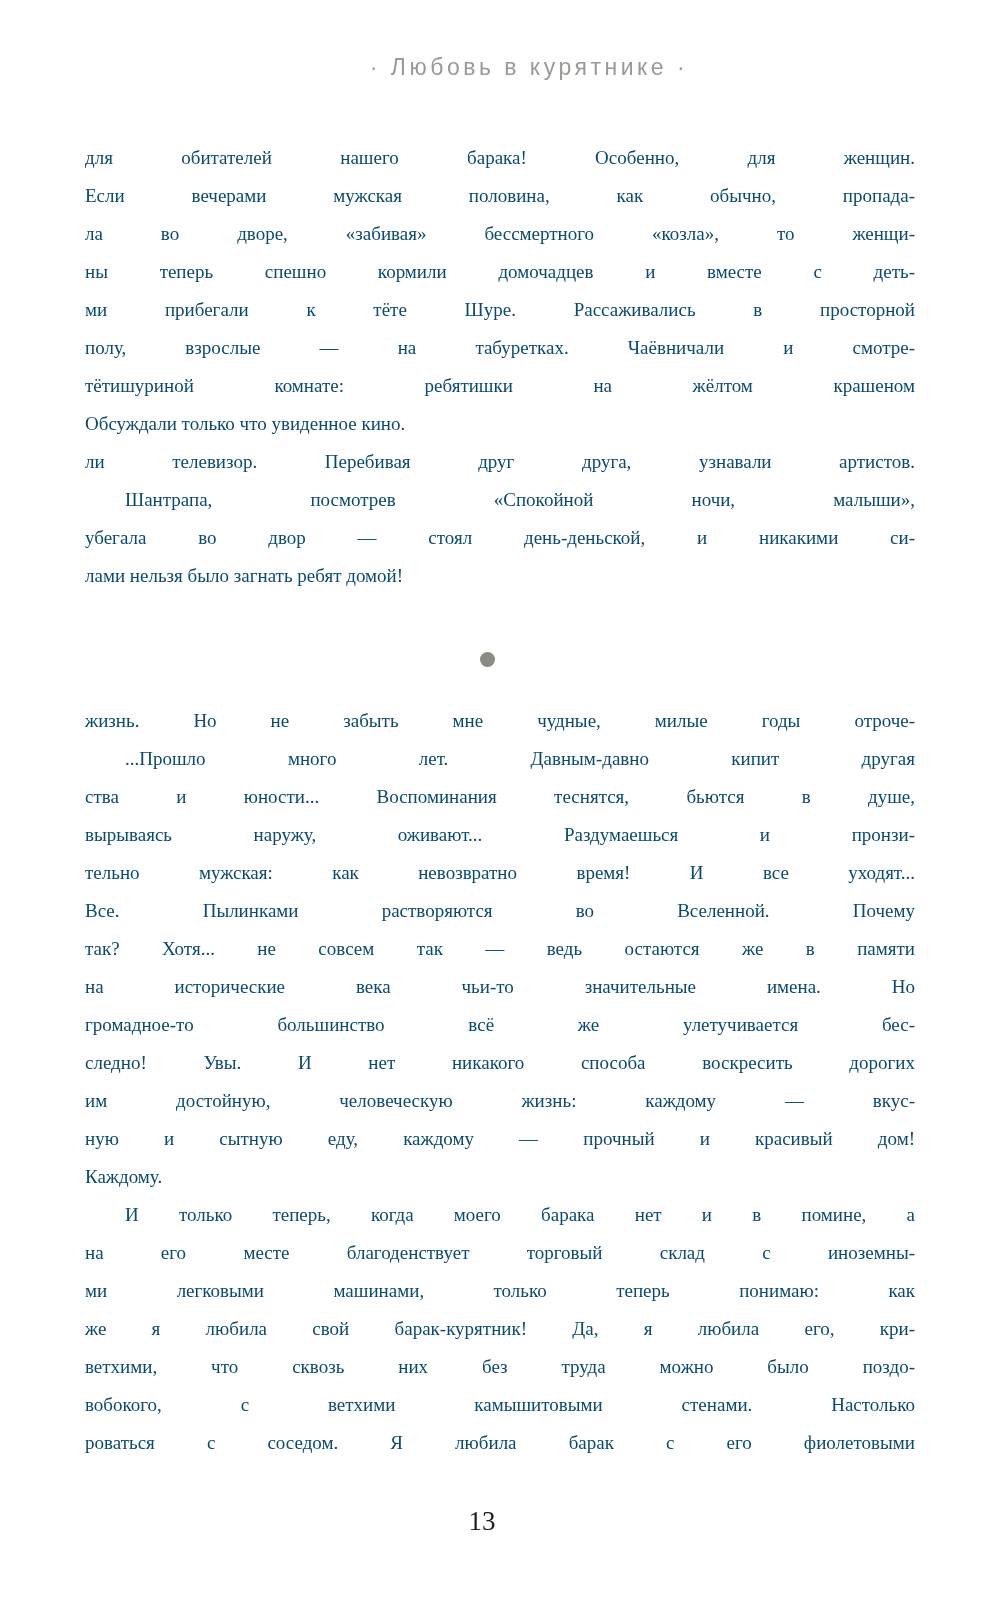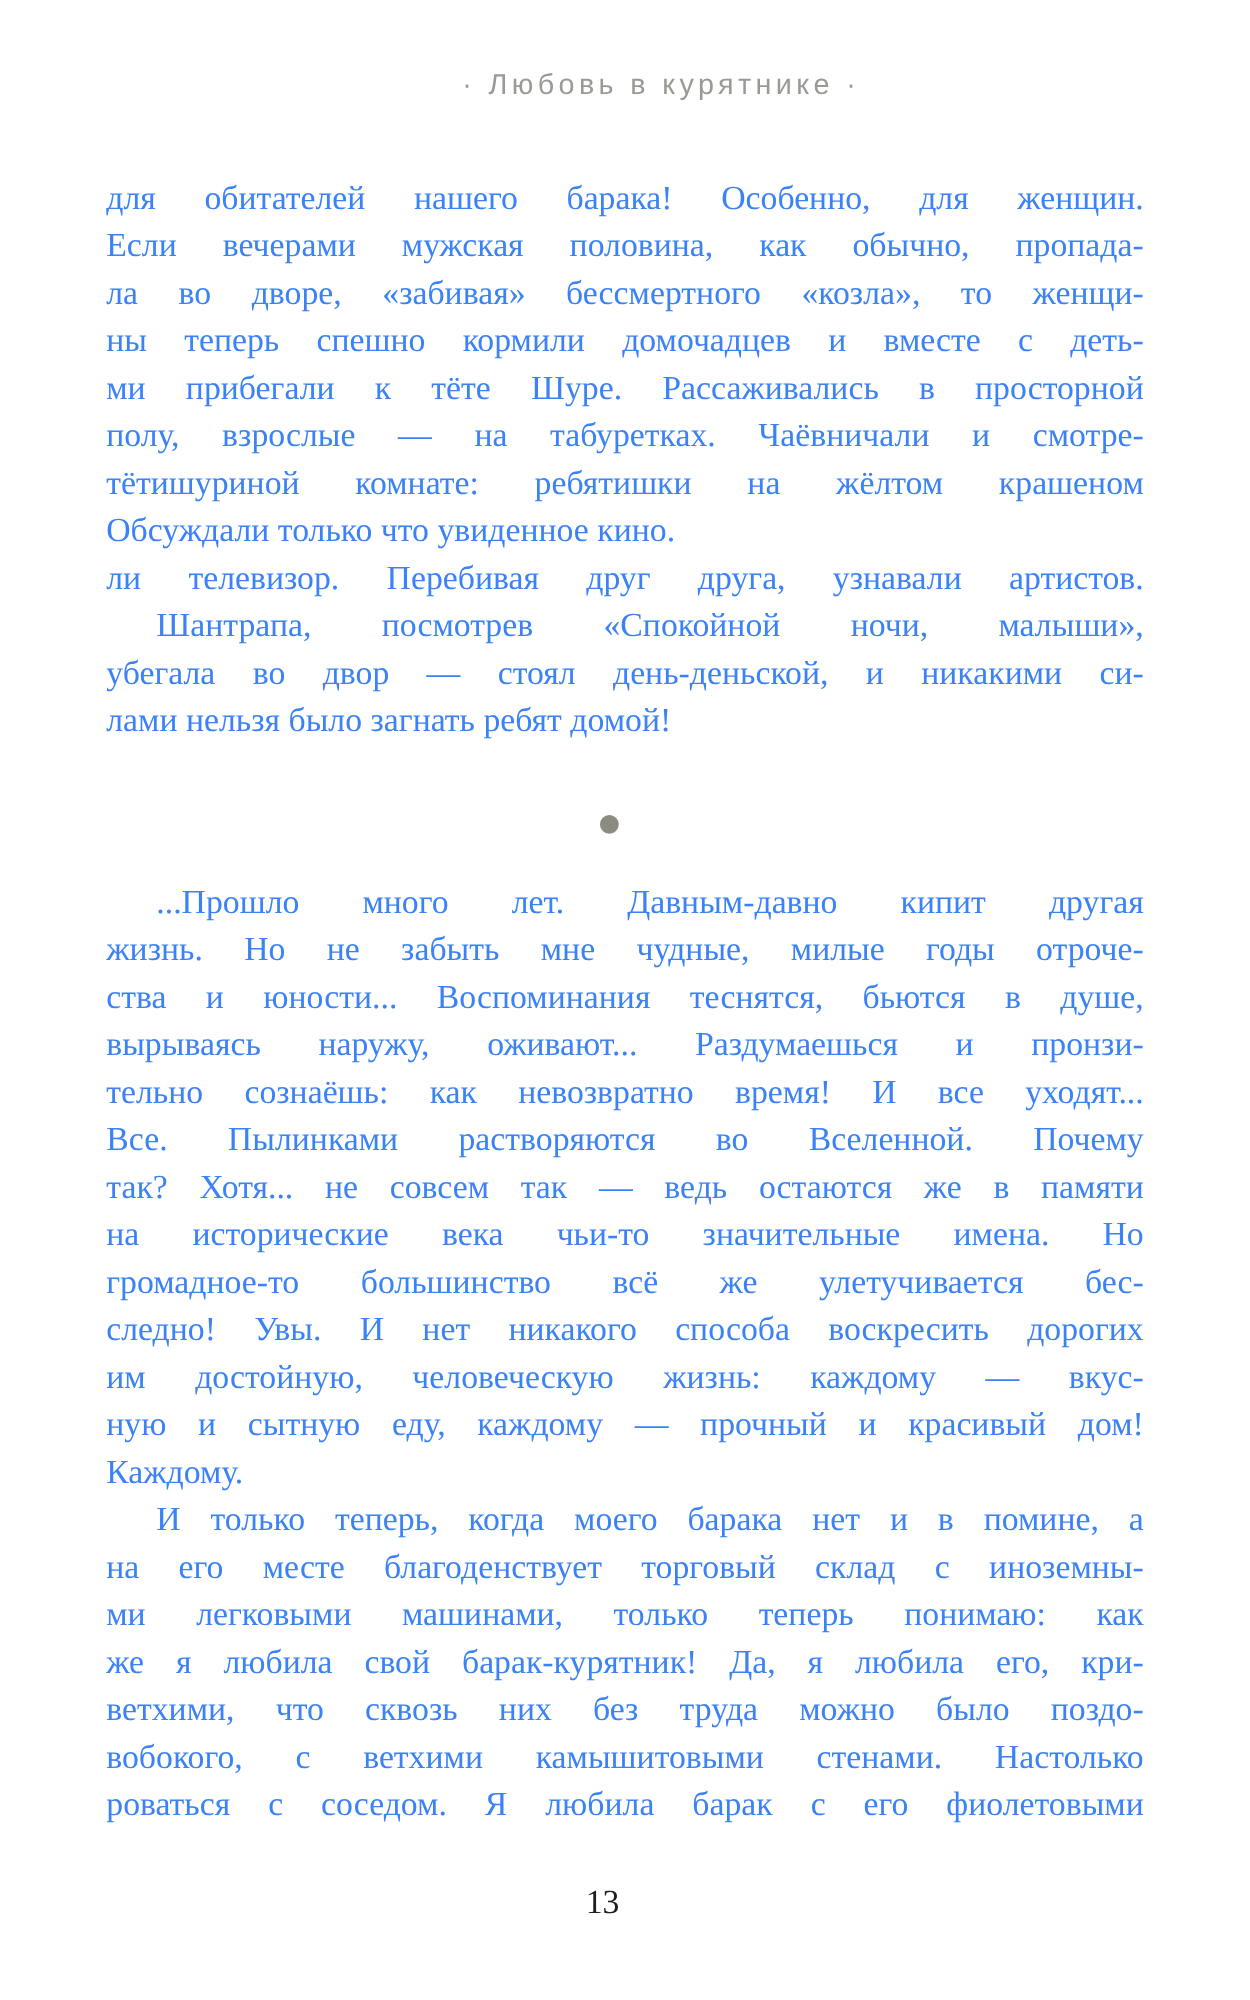--- a/index.html
+++ b/index.html
@@ -21,23 +21,23 @@
     font-family: "Liberation Sans", sans-serif;
     font-size: 23px;
     font-weight: 400;
     letter-spacing: 3.5px;
     color: #9a9a95;
     padding-left: 29px;
   }
   .body-text {
     position: absolute;
     left: 85px; top: 139px; width: 830px;
-    font-size: 27px;
+    font-size: 19px;
     line-height: 38px;
-    color: #3b82f6;
+    color: #0c4a6e;
   }
   .para { margin: 0; padding: 0; }
   .ln { display: block; text-align: left; }
   .jl {
     text-align: justify;
     text-align-last: justify;
     -moz-text-align-last: justify;
   }
   .ind { text-indent: 40px; }
   .sep-dot {
@@ -79,25 +79,25 @@
 
     <p class="para">
       <span class="ln jl ind">Шантрапа, посмотрев «Спокойной ночи, малыши»,</span>
       <span class="ln jl">убегала во двор — стоял день-деньской, и никакими си-</span>
       <span class="ln">лами нельзя было загнать ребят домой!</span>
     </p>
 
     <div class="sep-dot"></div>
 
     <p class="para">
+      <span class="ln jl">жизнь. Но не забыть мне чудные, милые годы отроче-</span>
       <span class="ln jl ind">...Прошло много лет. Давным-давно кипит другая</span>
-      <span class="ln jl">жизнь. Но не забыть мне чудные, милые годы отроче-</span>
       <span class="ln jl">ства и юности... Воспоминания теснятся, бьются в душе,</span>
       <span class="ln jl">вырываясь наружу, оживают... Раздумаешься и пронзи-</span>
-      <span class="ln jl">тельно сознаёшь: как невозвратно время! И все уходят...</span>
+      <span class="ln jl">тельно мужская: как невозвратно время! И все уходят...</span>
       <span class="ln jl">Все. Пылинками растворяются во Вселенной. Почему</span>
       <span class="ln jl">так? Хотя... не совсем так — ведь остаются же в памяти</span>
       <span class="ln jl">на исторические века чьи-то значительные имена. Но</span>
       <span class="ln jl">громадное-то большинство всё же улетучивается бес-</span>
       <span class="ln jl">следно! Увы. И нет никакого способа воскресить дорогих</span>
       <span class="ln jl">им достойную, человеческую жизнь: каждому — вкус-</span>
       <span class="ln jl">ную и сытную еду, каждому — прочный и красивый дом!</span>
       <span class="ln">Каждому.</span>
     </p>
 

